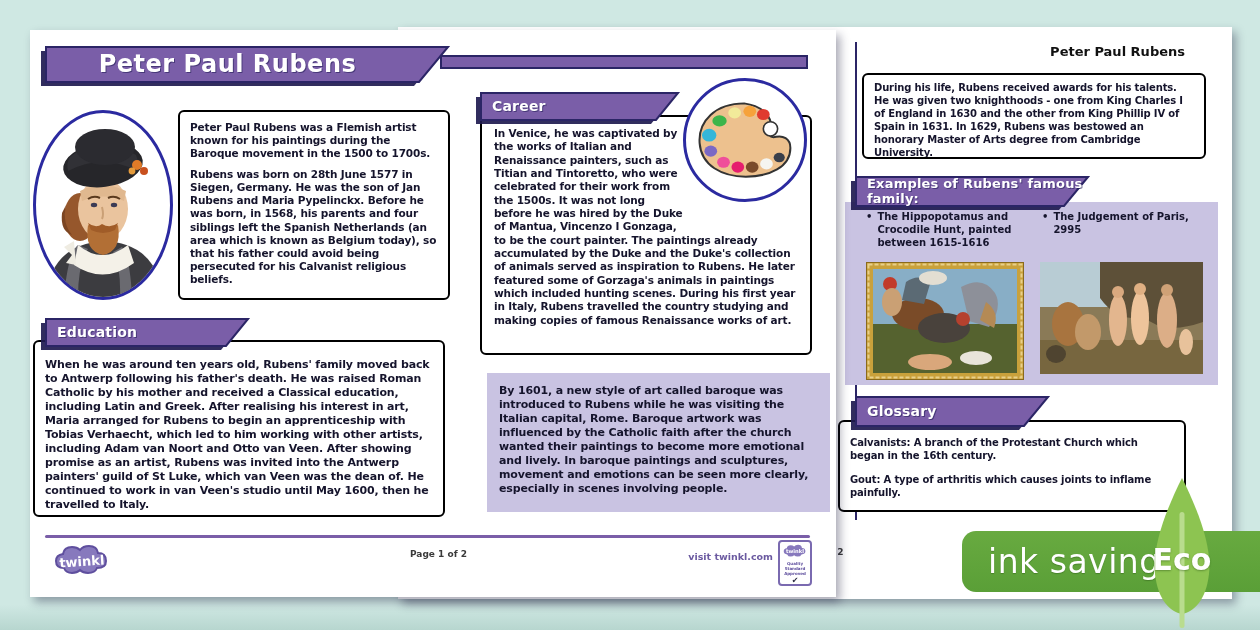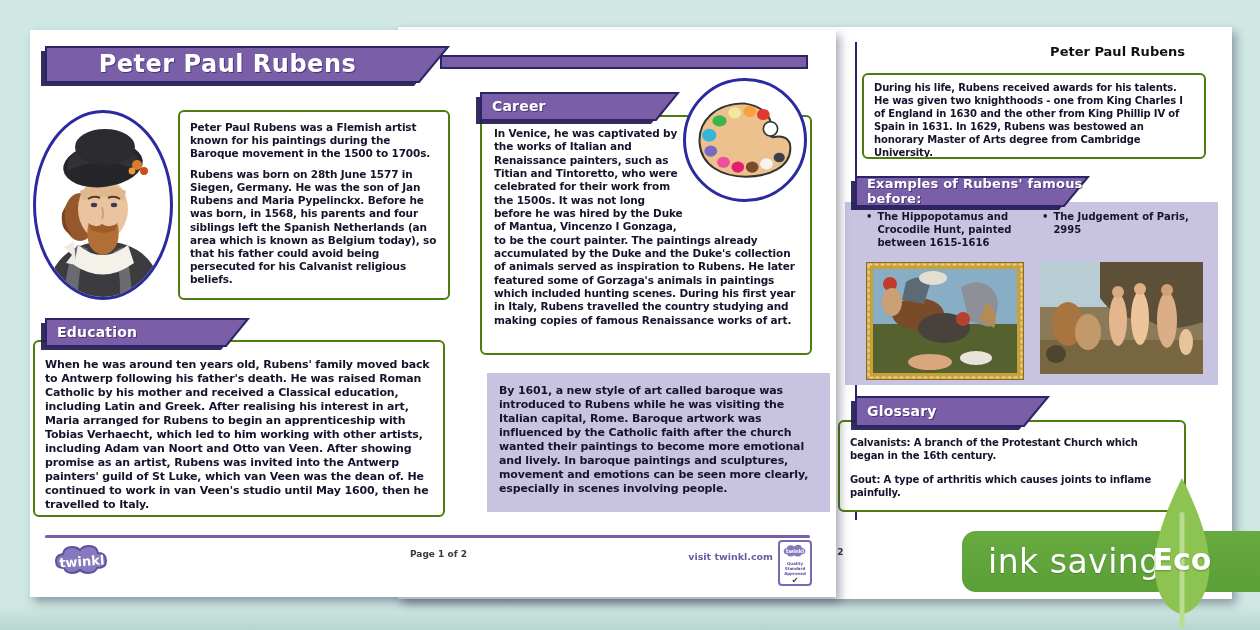--- a/index.html
+++ b/index.html
@@ -1,20 +1,20 @@
 <!DOCTYPE html>
 <html><head>
 <meta charset="utf-8">
 <style>
   html,body{margin:0;padding:0;}
   body{font-family:"DejaVu Sans","Liberation Sans",sans-serif;}
   #stage{position:relative;width:1260px;height:630px;overflow:hidden;
          background:linear-gradient(#cfe8e3 0 96%,#b7d6cf 100%);}
   .sheet{position:absolute;background:#ffffff;box-shadow:4px 5px 9px rgba(30,30,60,.38);}
-  .wbox{position:absolute;background:#fff;border:2px solid #4d7c0f;border-radius:6px;box-sizing:border-box;}
+  .wbox{position:absolute;background:#fff;border:2px solid #000000;border-radius:6px;box-sizing:border-box;}
   .body-txt{color:#15142c;font-weight:bold;letter-spacing:-.15px;}
   .banner{position:absolute;}
   .banner svg{position:absolute;left:0;top:0;overflow:visible;}
   .banner .lbl{position:absolute;left:12px;top:0;bottom:2px;display:flex;align-items:center;
                color:#fff;font-weight:bold;letter-spacing:.2px;text-shadow:1px 1px 0 rgba(30,25,80,.55);}
   .bshadow{fill:#1f1b50;opacity:.92;}
   .bmain{fill:#7a5ea8;stroke:#2b2566;stroke-width:2;}
   .tailbar{position:absolute;background:#7a5ea8;border:2px solid #2b2566;box-sizing:border-box;}
   .bullet-item{display:flex;gap:5px;color:#15142c;font-weight:bold;font-size:10px;line-height:1.3;}
   .dot{flex:0 0 auto;}
@@ -36,21 +36,21 @@
       <div class="body-txt" style="font-size:10px;line-height:1.3;">During his life, Rubens received awards for his talents. He was given two knighthoods - one from King Charles I of England in 1630 and the other from King Phillip IV of Spain in 1631. In 1629, Rubens was bestowed an honorary Master of Arts degree from Cambridge University.</div>
     </div>
 
     <div style="position:absolute;left:447px;top:175px;width:373px;height:183px;background:#c9c3e2;"></div>
 
     <div class="banner" style="left:457px;top:149px;width:235px;height:32px;">
       <svg width="235" height="32" viewBox="0 0 235 32" preserveAspectRatio="none">
         <polygon class="bshadow" points="1,1 233,1 209,30 1,30" transform="translate(-5,4)"></polygon>
         <polygon class="bmain" points="1,1 233,1 209,30 1,30"></polygon>
       </svg>
-      <span class="lbl" style="font-size:13px;">Examples of Rubens' famous before:</span>
+      <span class="lbl" style="font-size:13px;">Examples of Rubens' famous family:</span>
     </div>
 
     <div class="bullet-item" style="position:absolute;left:468px;top:183px;width:170px;">
       <span class="dot">•</span>
       <span>The Hippopotamus and Crocodile Hunt, painted between 1615-1616</span>
     </div>
     <div class="bullet-item" style="position:absolute;left:644px;top:183px;width:150px;">
       <span class="dot">•</span>
       <span>The Judgement of Paris, 2995</span>
     </div>

